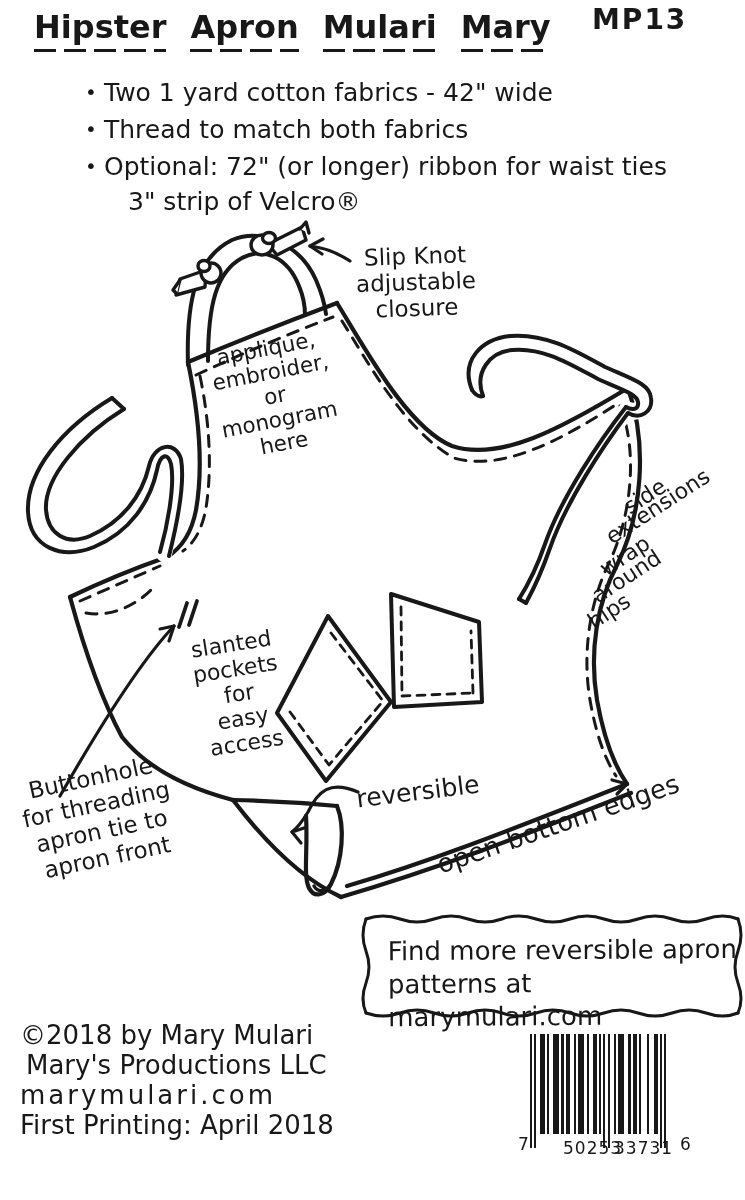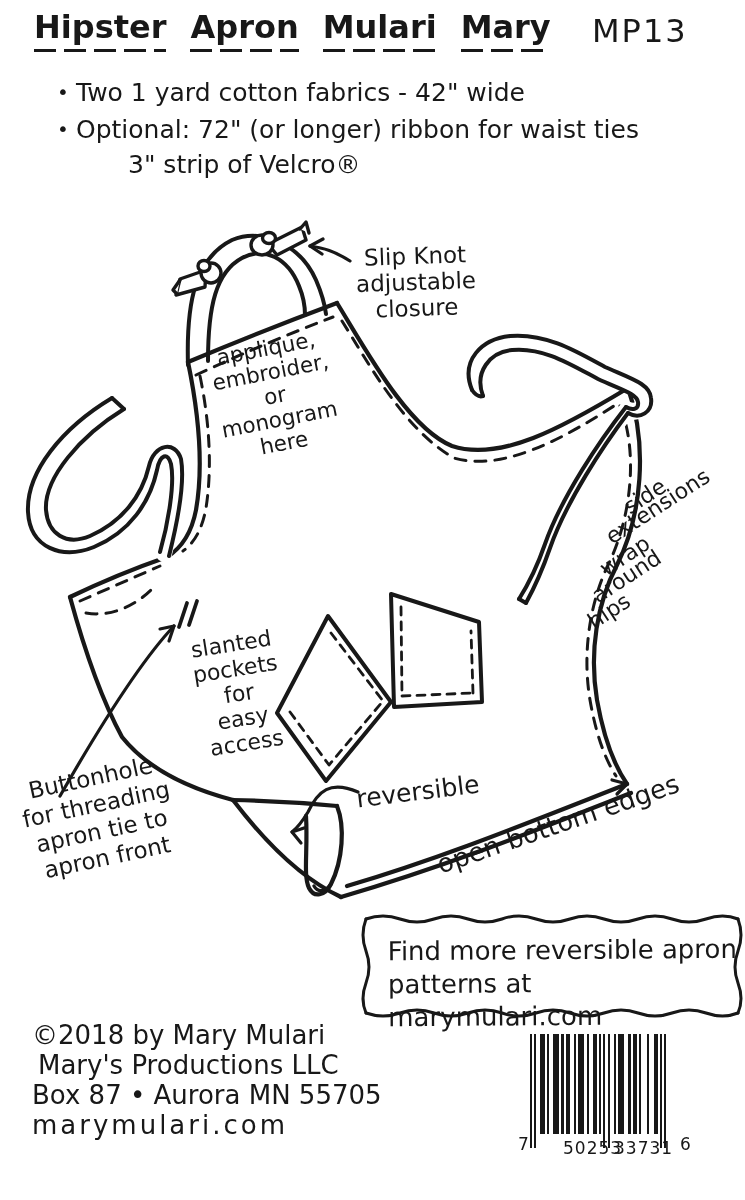--- a/index.html
+++ b/index.html
@@ -12,43 +12,43 @@
   svg.draw{position:absolute; left:0; top:0; z-index:1;}
   .txt{position:absolute; z-index:2; white-space:pre-line;}
 
   
   #title{left:26px; top:8px; font-size:32px; font-weight:bold; letter-spacing:0px; white-space:nowrap;}
   #title .w{
     display:inline-block; margin-right:16px; padding-bottom:6px;
     background:repeating-linear-gradient(90deg,#181818 0 22px,transparent 22px 30px) left bottom / 100% 3.5px no-repeat;
     margin-left:8px;
   }
-  #code{left:592px; top:12px; font-size:32px; font-weight:normal; letter-spacing:2px;}
+  #code{left:592px; top:3px; font-size:28px; font-weight:bold; letter-spacing:2px;}
 
   
   #supplies{left:50px; top:74px; font-size:25px; line-height:37px; white-space:nowrap;}
-  #supplies .row{display:block;}
+  #supplies .row{display:block;margin-left:28px;}
   #supplies .dot{display:inline-block; width:26px; text-align:center; font-size:20px; vertical-align:2px;}
   #supplies .cont{margin-left:78px; line-height:33px;}
 
   
   .ann{font-size:22px; line-height:25px;}
   #ann-slip{left:348px; top:243px; width:136px; text-align:center; font-size:23px; line-height:26px; transform:rotate(-2deg);}
   #ann-monogram{left:213px; top:336px; width:124px; text-align:center; font-size:21.5px; line-height:24px; transform:rotate(-11deg);}
   .side-line{white-space:nowrap; font-size:22px; transform-origin:left center;}
   #ann-pockets{left:174px; top:631px; width:130px; text-align:center; transform:rotate(-9deg);}
   #ann-buttonhole{left:8px; top:764px; width:182px; text-align:center; font-size:23px; line-height:27px; transform:rotate(-12deg);}
   #ann-reversible{left:356px; top:779px; font-size:25px; transform:rotate(-7deg); white-space:nowrap;}
   #ann-openbottom{left:434px; top:854px; font-size:26px; transform:rotate(-19deg); transform-origin:left top; white-space:nowrap;}
 
   
   #promo{left:388px; top:934px; font-size:26px; line-height:33px; transform:rotate(-0.4deg); white-space:pre-line;}
 
   
-  #colophon{left:32px; top:1020px; font-size:26px; line-height:30px; white-space:nowrap;}
+  #colophon{left:20px; top:1020px; font-size:26px; line-height:30px; white-space:nowrap;}
   #colophon .cl{display:block;}
   #colophon .cl:nth-child(2){margin-left:6px;}
   #colophon .sp{letter-spacing:3px;}
 
   
   #barcode{position:absolute; left:522px; top:1030px; width:175px; height:132px; z-index:2;}
   #bc-bars{position:absolute; left:8px; top:4px; display:flex; align-items:flex-start;}
   #bc-bars span{display:block; height:100px;}
   #bc-bars span.b{background:#181818;}
   #bc-bars span.t{height:114px;}
@@ -152,20 +152,21 @@
     </g>
   </svg>
 
   <div class="txt" id="title">
     <span class="w">Hipster</span><span class="w">Apron</span><span class="w">Mulari</span><span class="w">Mary</span>
   </div>
   <div class="txt" id="code">MP13</div>
 
   <div class="txt" id="supplies">
     <span class="row"><span class="dot">•</span><span>Two 1 yard cotton fabrics - 42" wide</span></span>
+    <span class="row"><span class="dot">•</span><span>Thread to match both fabrics</span></span>
     <span class="row"><span class="dot">•</span><span>Optional: 72" (or longer) ribbon for waist ties</span></span>
     <span class="row cont">3" strip of Velcro®</span>
   </div>
 
   <div class="txt ann" id="ann-slip">Slip Knot
 adjustable
 closure</div>
   <div class="txt ann" id="ann-monogram">applique,
 embroider,
 or
@@ -189,22 +190,22 @@
 apron front</div>
   <div class="txt ann" id="ann-reversible">reversible</div>
   <div class="txt ann" id="ann-openbottom">open bottom edges</div>
 
   <div class="txt" id="promo">Find more reversible apron
 patterns at marymulari.com</div>
 
   <div class="txt" id="colophon">
     <span class="cl">©2018 by Mary Mulari</span>
     <span class="cl">Mary's Productions LLC</span>
-    <span class="cl">Box 87 • Aurora MN 55705</span>
     <span class="cl sp">marymulari.com</span>
+    <span class="cl">First Printing: April 2018</span>
   </div>
 
   <div id="barcode">
     <div id="bc-bars">
         <span class="b t" style="width: 2.1px;"></span>
         <span class="s" style="width: 2.1px;"></span>
         <span class="b t" style="width: 2.1px;"></span>
         <span class="s" style="width: 4.2px;"></span>
         <span class="b" style="width: 4.2px;"></span>
         <span class="s" style="width: 2.1px;"></span>

